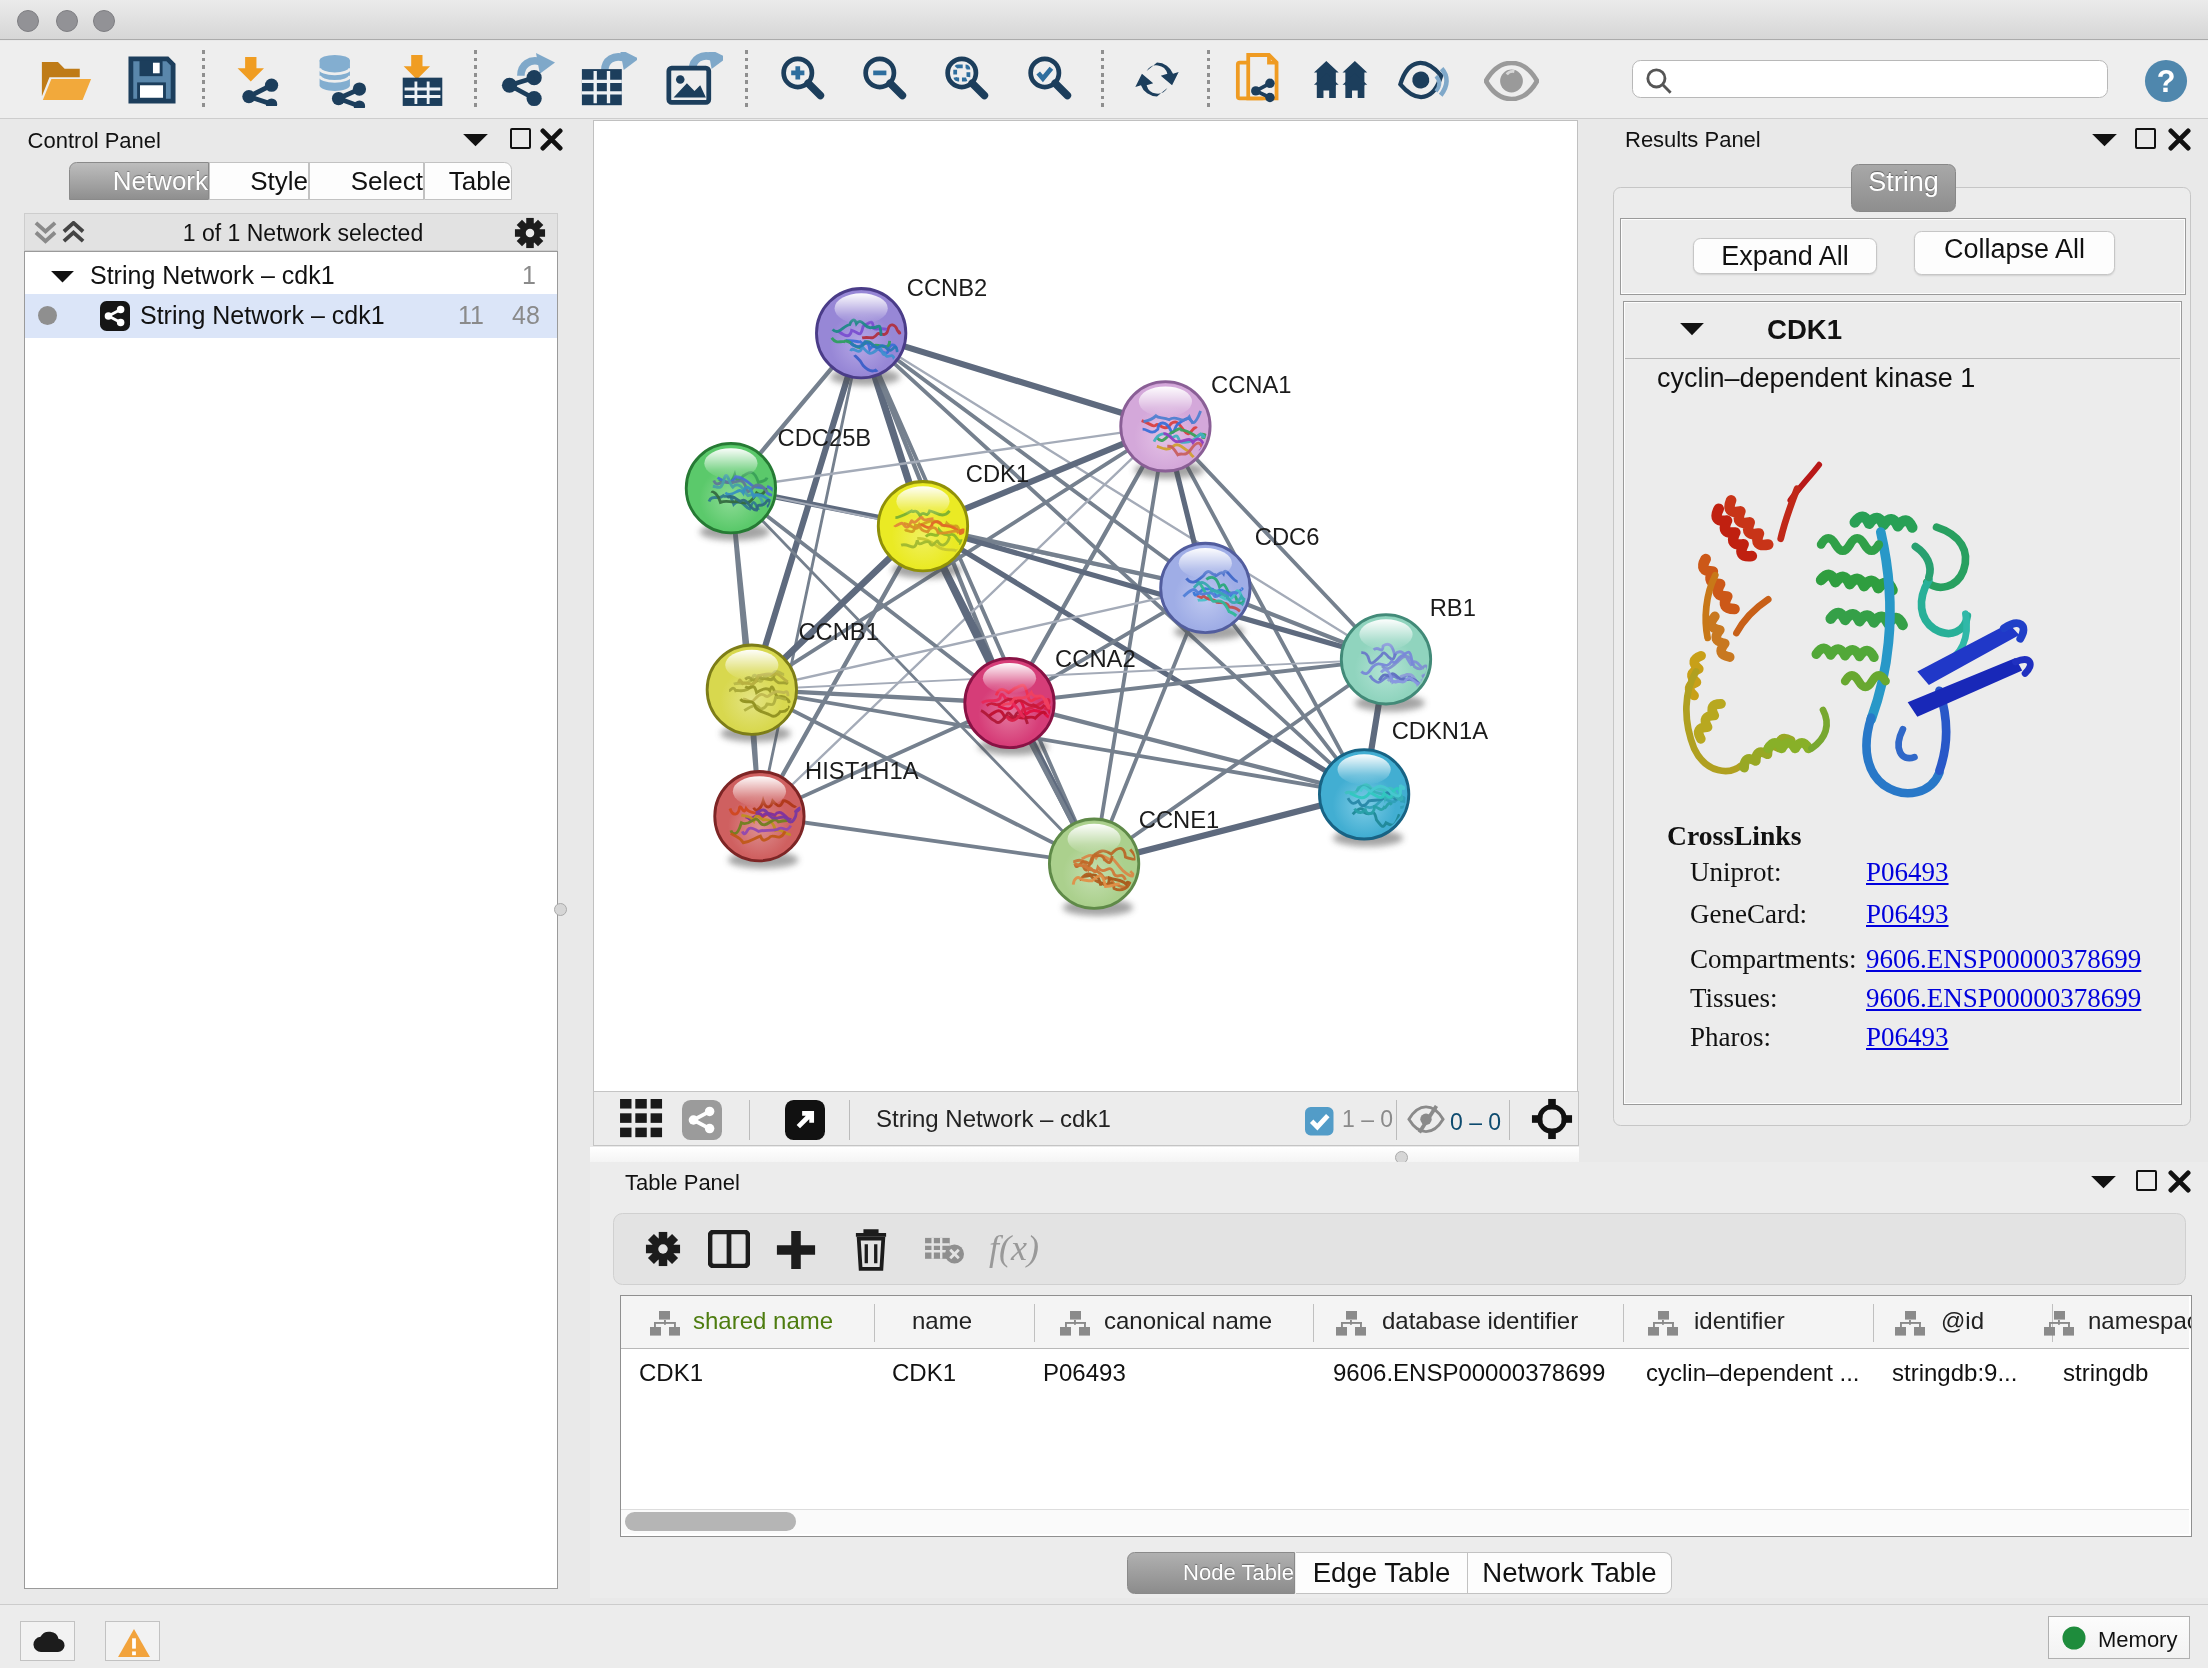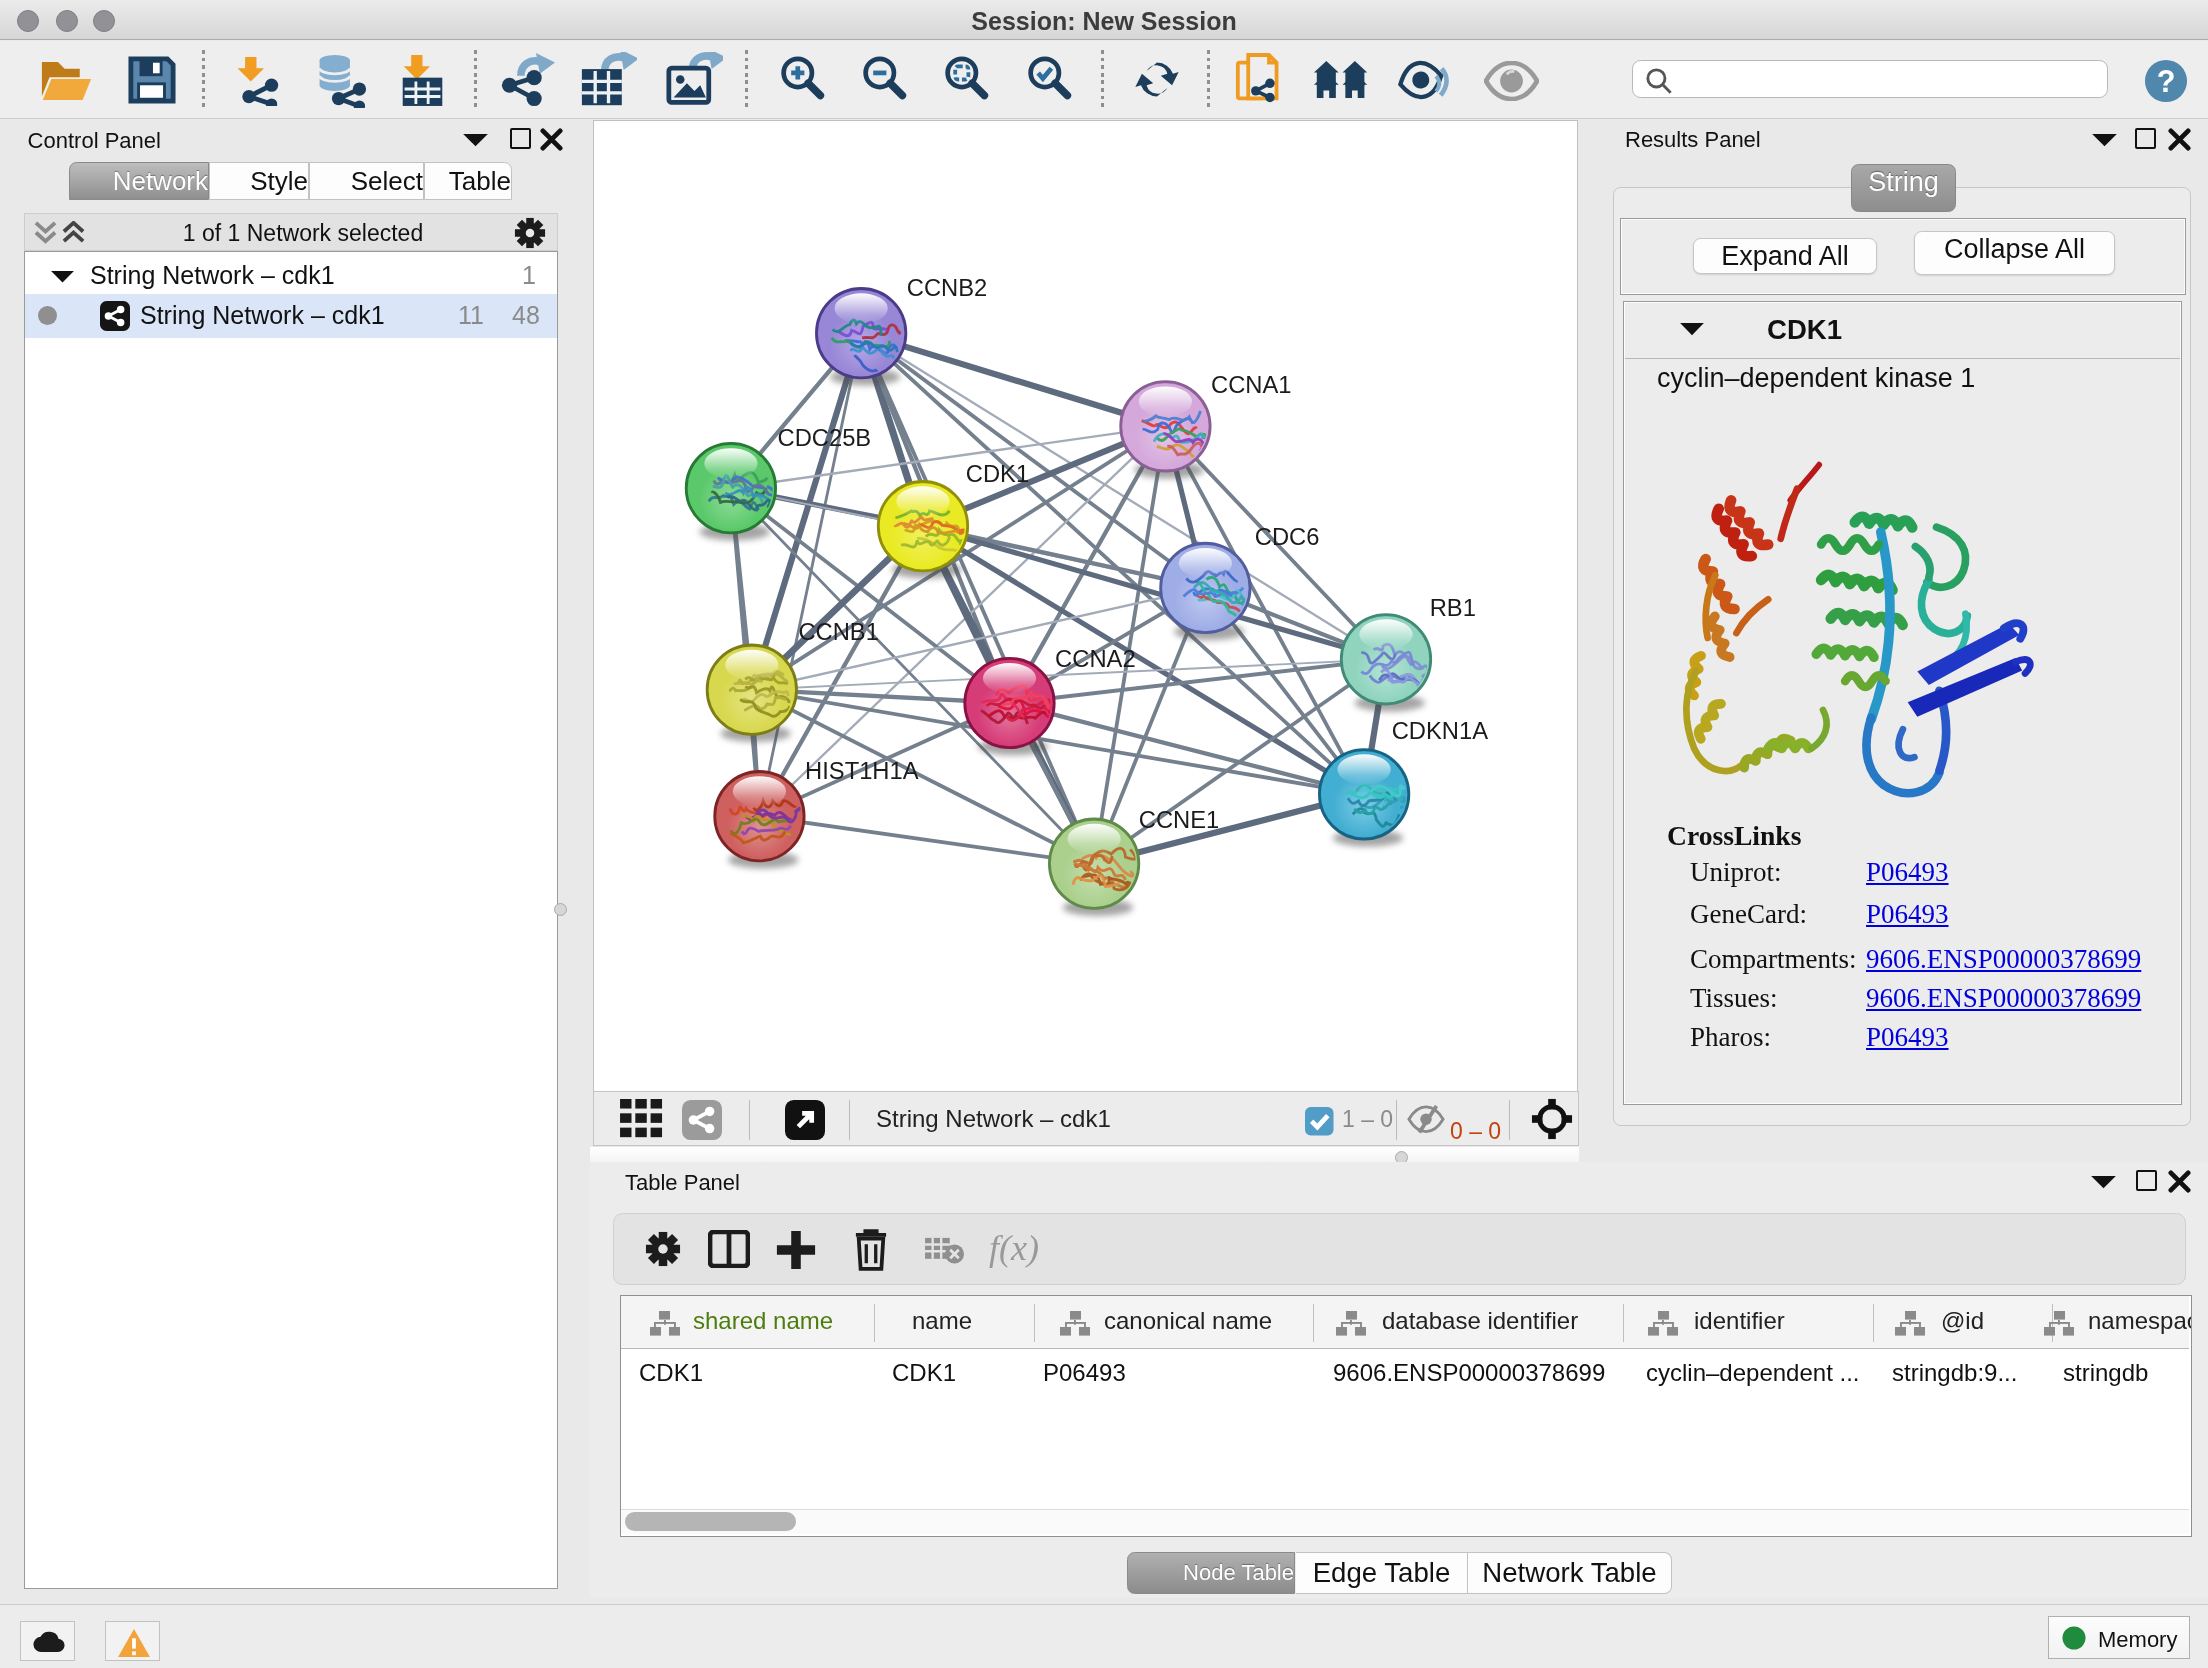--- a/index.html
+++ b/index.html
@@ -54,21 +54,20 @@
   linear-gradient(#8a8a8a,#8a8a8a) 4.8px 11.4px/1.9px 5.7px no-repeat,
   linear-gradient(#8a8a8a,#8a8a8a) 24px 11.4px/1.9px 5.7px no-repeat; }
 </style>
 </head>
 <body>
 
 <div id="titlebar">
   <div class="tlight" style="left:17px"></div>
   <div class="tlight" style="left:56px"></div>
   <div class="tlight" style="left:93px"></div>
-  <div id="title-text">Session: New Session</div>
 </div>
 
 <div id="toolbar">
 
   <svg class="abs" style="left:40px;top:17px" width="53" height="46" viewBox="0 0 56 48">
     <path d="M2 4 h17 l7 7 h16 v9 H10 L2 40 Z" fill="#bf7b17"></path>
     <path d="M12 22 h42 l-9 22 H3 Z" fill="#f2a93b"></path>
   </svg>
 
   <svg class="abs" style="left:128px;top:15px" width="48" height="48" viewBox="0 0 50 50">
@@ -684,21 +683,21 @@
     <rect width="30" height="30" rx="6" fill="#529cc8"></rect>
     <path d="M7 15 l6 6 L24 9" stroke="#fff" stroke-width="5" fill="none"></path>
   </svg>
   <div class="abs" style="left:748px;top:14.3px;font-size:23px;color:#8a8a8a">1 – 0</div>
   <div class="abs" style="left:802px;top:7.6px;width:1px;height:40px;background:#bbb"></div>
   <svg class="abs" style="left:813px;top:13.3px" width="38" height="28.5" viewBox="0 0 40 30">
     <path d="M2 15 C8 5 14 2 20 2 s12 3 18 13 C32 25 26 28 20 28 S8 25 2 15 Z" fill="none" stroke="#8a8a8a" stroke-width="3"></path>
     <circle cx="20" cy="15" r="6" fill="#8a8a8a"></circle>
     <path d="M31 1 L13 29" stroke="#8a8a8a" stroke-width="4"></path>
   </svg>
-  <div class="abs" style="left:856px;top:26px;font-size:23px;color:#c2410c">0 – 0</div>
+  <div class="abs" style="left:856px;top:17px;font-size:23px;color:#0c4a6e">0 – 0</div>
   <div class="abs" style="left:915px;top:7.6px;width:1px;height:40px;background:#bbb"></div>
   <svg class="abs" style="left:937px;top:5.7px" width="42" height="42" viewBox="-22 -22 44 44">
     <circle r="13" fill="none" stroke="#111" stroke-width="5"></circle>
     <g fill="#111">
         <rect x="-4" y="-21" width="8" height="11"></rect>
         <rect x="-4" y="10" width="8" height="11"></rect>
         <rect x="-21" y="-4" width="11" height="8"></rect>
         <rect x="10" y="-4" width="11" height="8"></rect>
       </g>
   </svg>

